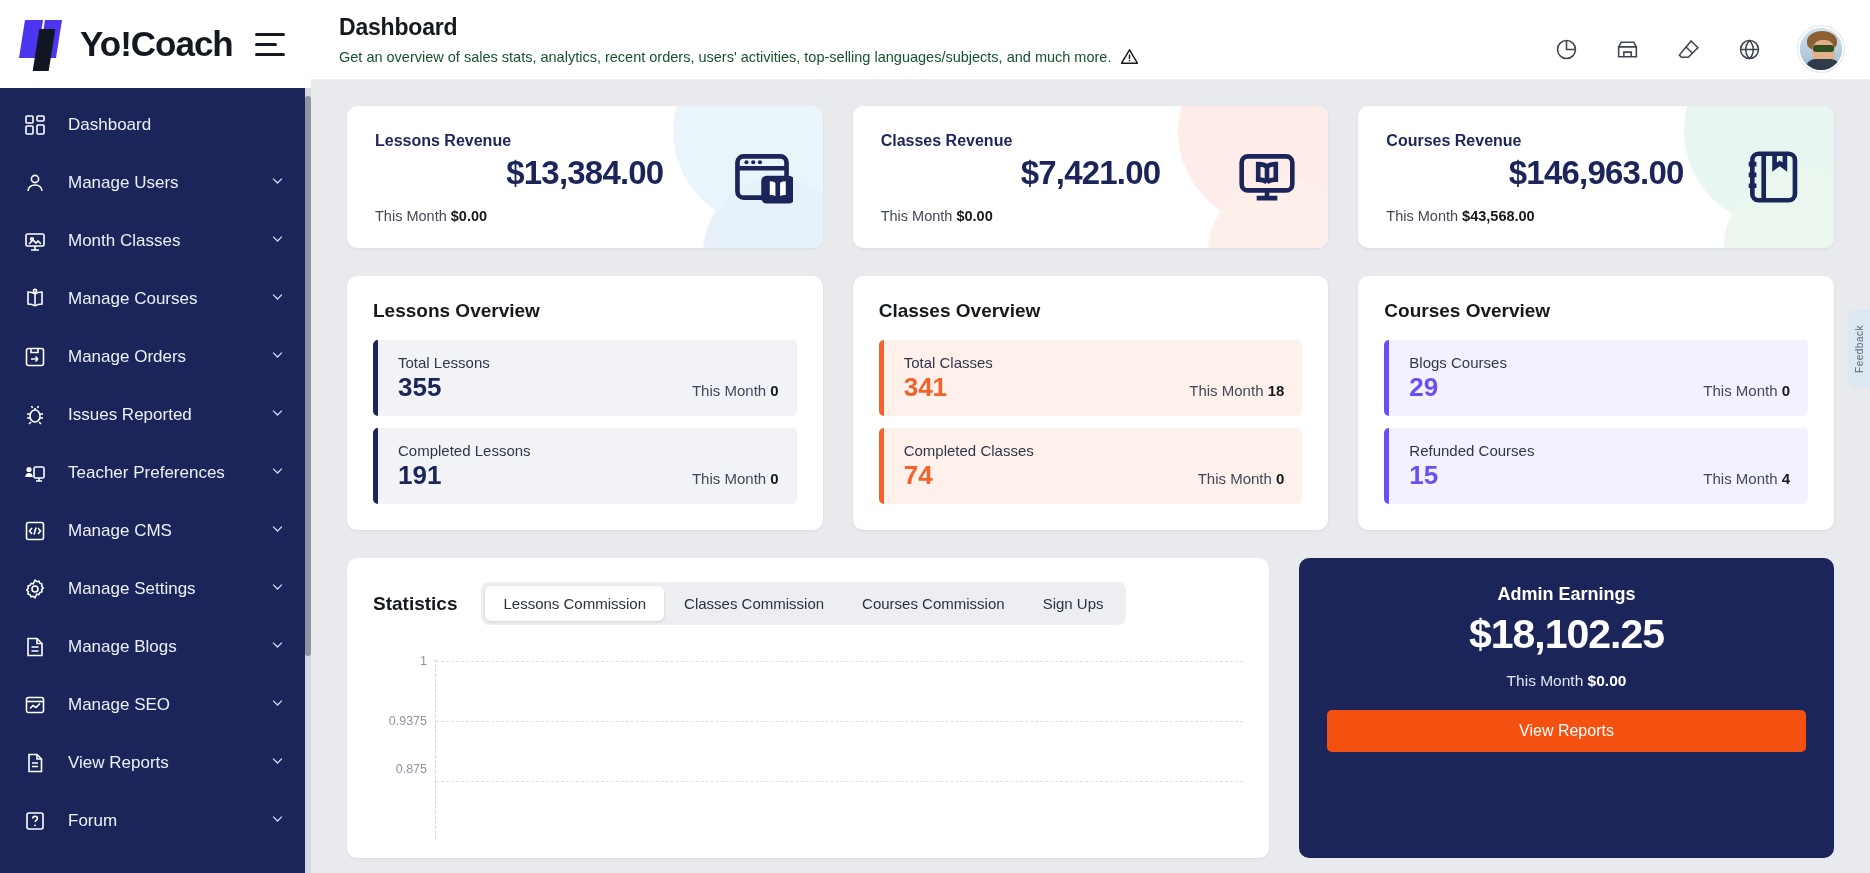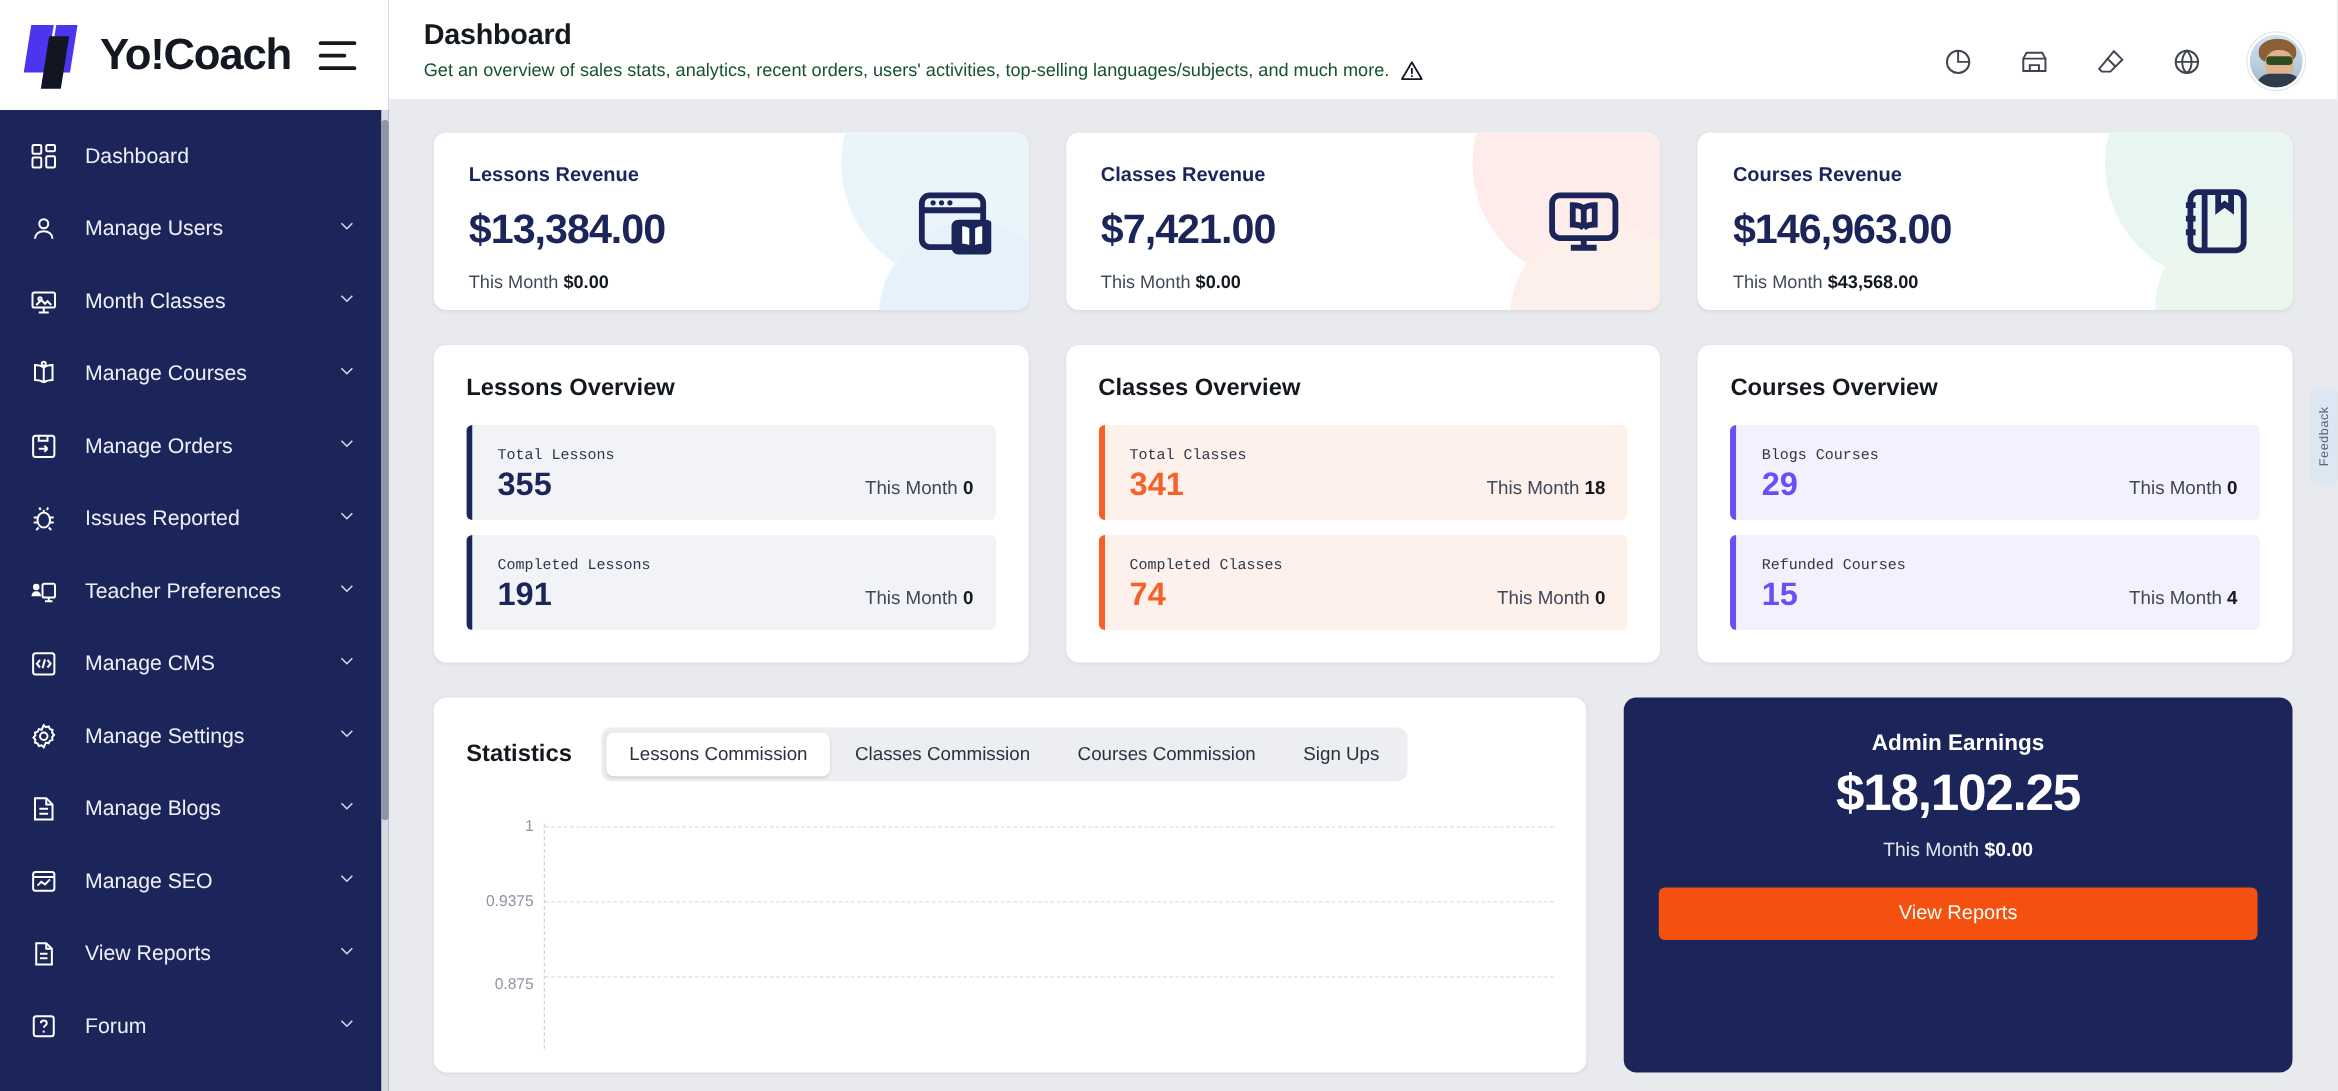--- a/index.html
+++ b/index.html
@@ -112,40 +112,40 @@
     box-shadow: 0 1px 3px rgba(20,26,60,0.07);
   }
   .rev-blob1, .rev-blob2 { position: absolute; border-radius: 50%; }
   .c1 .rev-blob1 { width: 190px; height: 190px; right: -40px; top: -70px; background: #eaf4fb; }
   .c1 .rev-blob2 { width: 150px; height: 150px; right: -30px; bottom: -80px; background: #e6f1fa; }
   .c2 .rev-blob1 { width: 190px; height: 190px; right: -40px; top: -70px; background: #fdece9; }
   .c2 .rev-blob2 { width: 150px; height: 150px; right: -30px; bottom: -80px; background: #fdf0ea; }
   .c3 .rev-blob1 { width: 190px; height: 190px; right: -40px; top: -70px; background: #e7f6f1; }
   .c3 .rev-blob2 { width: 160px; height: 160px; right: -50px; bottom: -80px; background: #eaf6ee; }
   .rev-title { font-size: 16px; font-weight: bold; color: #1b2559; position: relative; }
-  .rev-amount { font-size: 33px; font-weight: bold; color: #1b2559; letter-spacing: -0.8px; margin-top: 14px; position: relative; }
+  .rev-amount { font-size: 33px; font-weight: bold; color: #1b2559; letter-spacing: -0.8px; margin-top: 4px; position: relative; text-align: center; }
   .rev-month { font-size: 14.5px; color: #414858; margin-top: 16px; position: relative; }
   .rev-month b { color: #14181f; }
   .rev-ico { position: absolute; right: 30px; top: 40px; }
   .rev-ico svg { width: 62px; height: 62px; stroke: #1b2559; fill: none; stroke-width: 1.8; }
 
   
   .ov-card {
     flex: 1; background: #fff; border-radius: 10px; padding: 24px 26px 26px 26px;
     box-shadow: 0 1px 3px rgba(20,26,60,0.07);
   }
   .ov-title { font-size: 19px; font-weight: bold; color: #14181f; margin-bottom: 18px; }
   .ov-stat {
     display: flex; align-items: flex-end; justify-content: space-between;
     border-radius: 5px; padding: 14px 18px 14px 20px; margin-bottom: 12px;
     border-left: 5px solid #1b2559; background: #f2f3f6; min-height: 76px;
   }
   .ov-stat:last-child { margin-bottom: 0; }
   .ov-left { display: flex; flex-direction: column; gap: 2px; }
-  .ov-lbl { font-size: 12px; color: #30364a; font-family: Liberation Mono, monospace; }
+  .ov-lbl { font-size: 15px; color: #30364a; }
   .ov-val { font-size: 26px; font-weight: bold; color: #1b2559; line-height: 1.1; }
   .ov-month { font-size: 15px; color: #414858; padding-bottom: 3px; }
   .ov-month b { color: #14181f; }
   .ov-classes .ov-stat { background: #fef1eb; border-left-color: #f4622a; }
   .ov-classes .ov-val { color: #f4622a; }
   .ov-courses .ov-stat { background: #f3f1fe; border-left-color: #6c4ef5; }
   .ov-courses .ov-val { color: #6c4ef5; }
 
   
   .stats-card {
@@ -563,21 +563,21 @@
               <div class="tab active">Lessons Commission</div>
               <div class="tab">Classes Commission</div>
               <div class="tab">Courses Commission</div>
               <div class="tab">Sign Ups</div>
             </div>
           </div>
           <div class="chart-area">
             <div class="y-axis">
               <span class="y-tick" style="top:2px">1</span>
               <span class="y-tick" style="top:62px">0.9375</span>
-              <span class="y-tick" style="top:128px">0.875</span>
+              <span class="y-tick" style="top:110px">0.875</span>
             </div>
             <div class="plot">
               <div class="grid-line" style="top:2px"></div>
               <div class="grid-line" style="top:62px"></div>
               <div class="grid-line" style="top:122px"></div>
             </div>
           </div>
         </div>
 
         <div class="earn-card">

